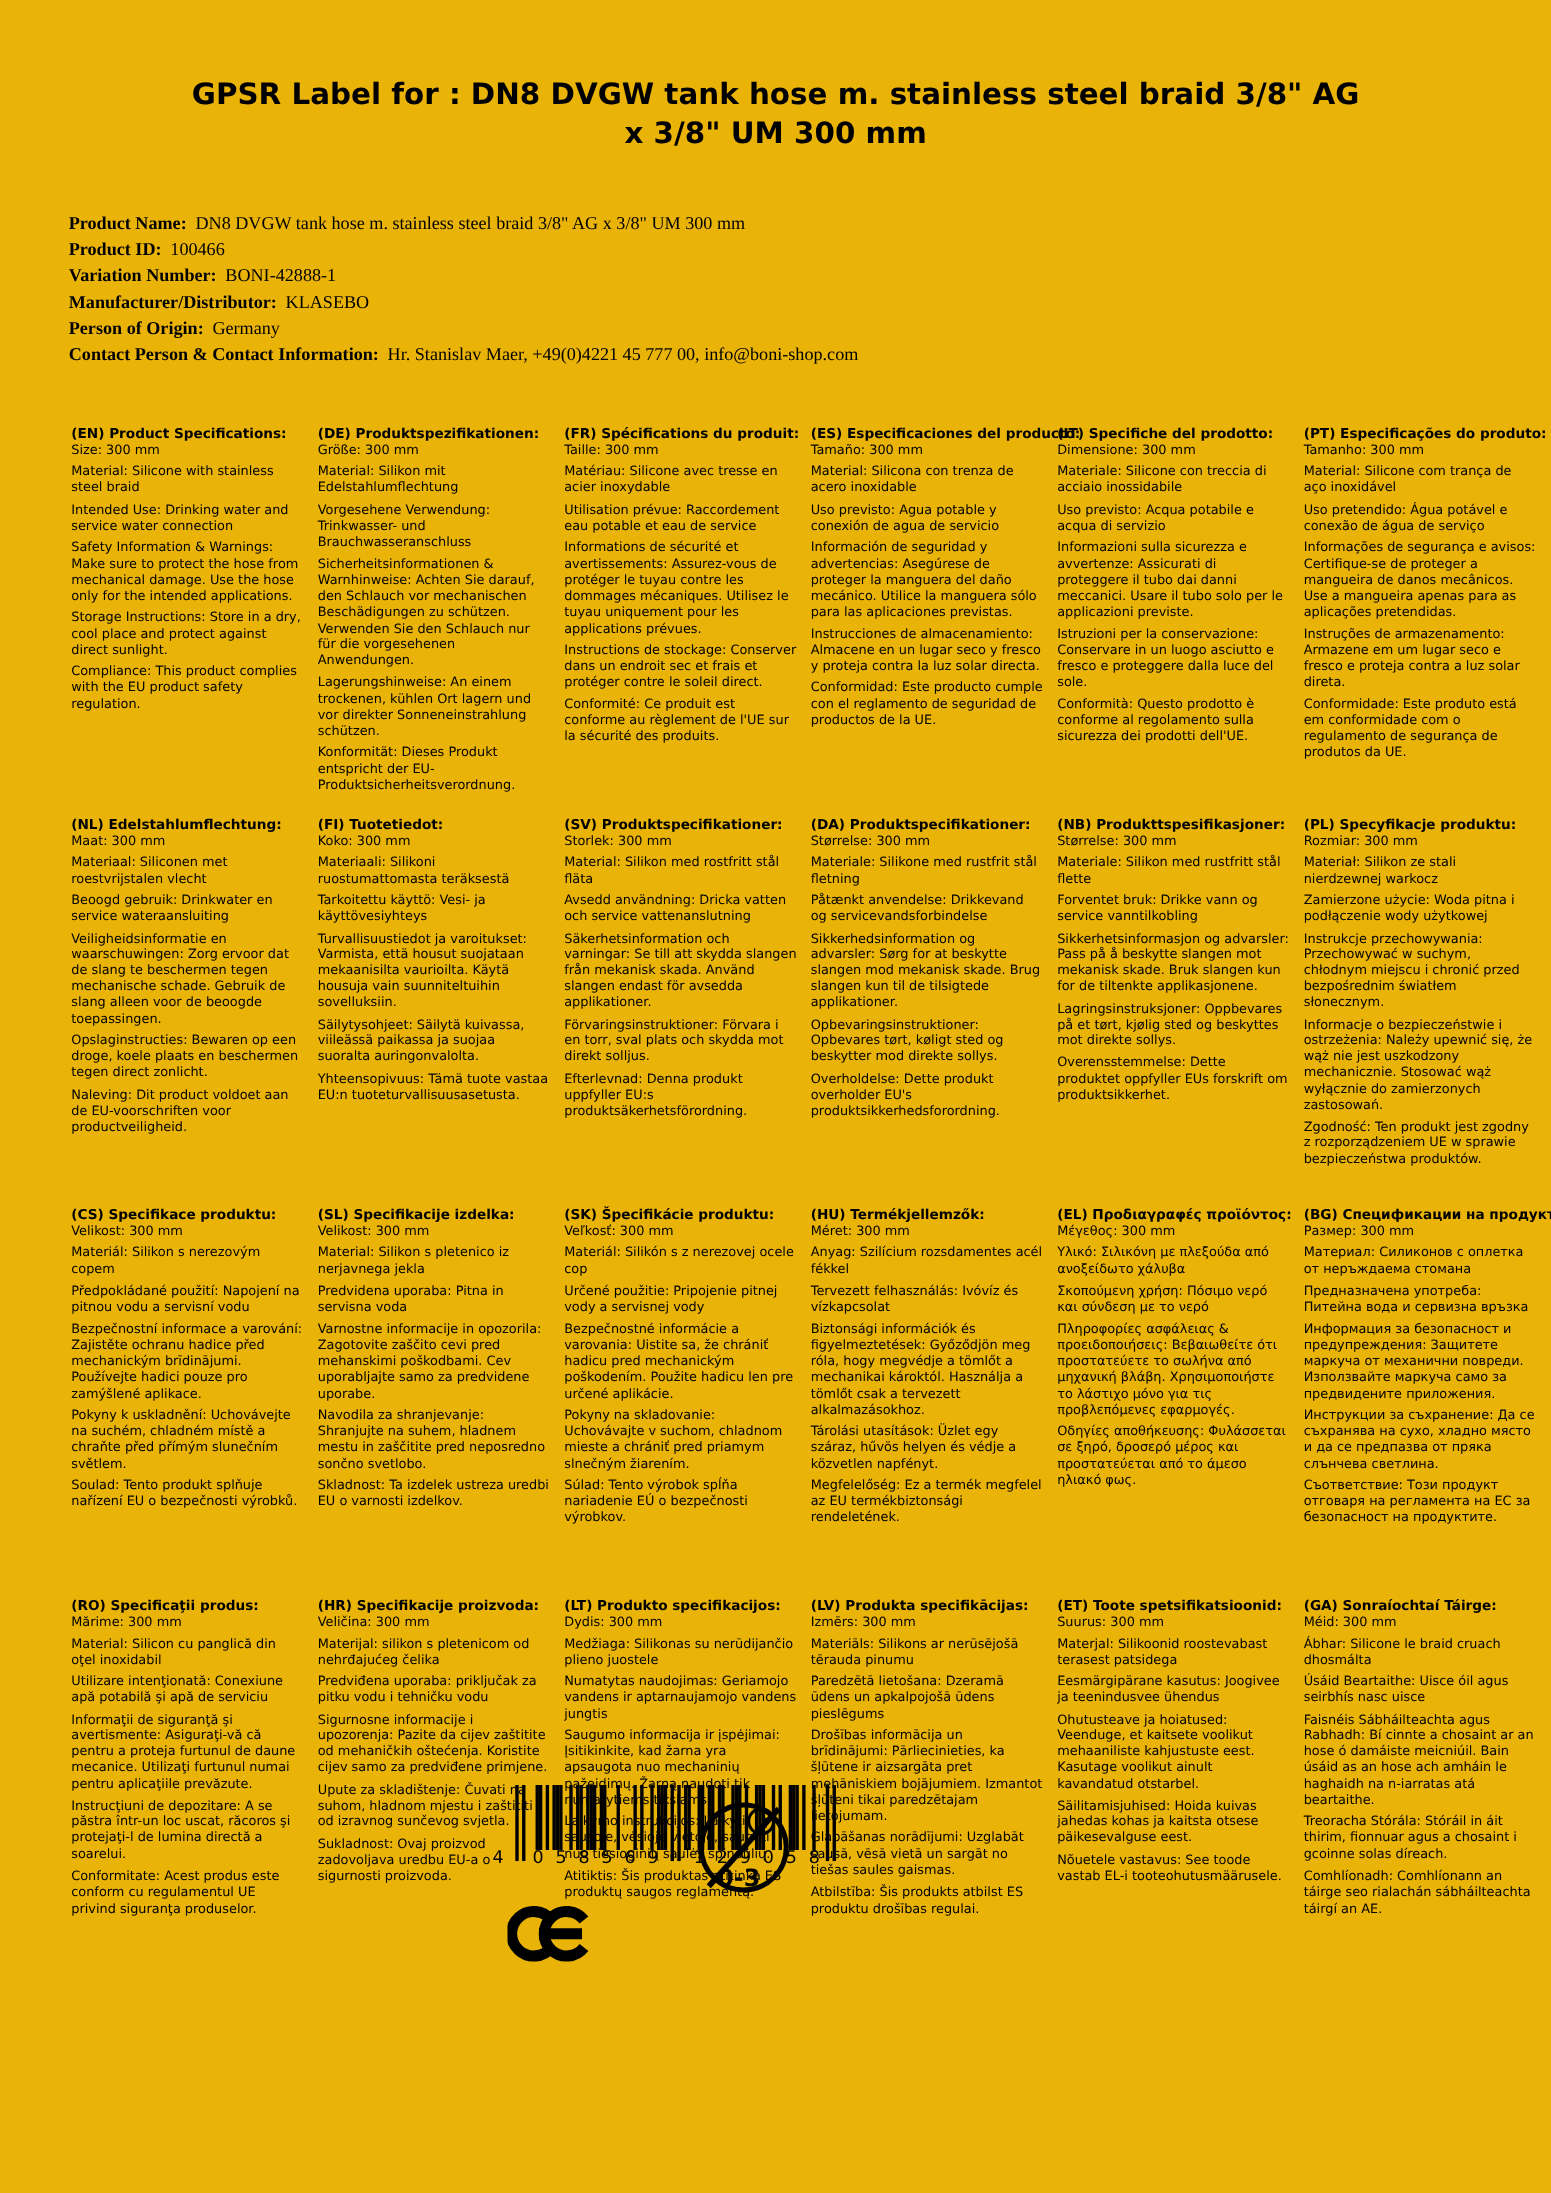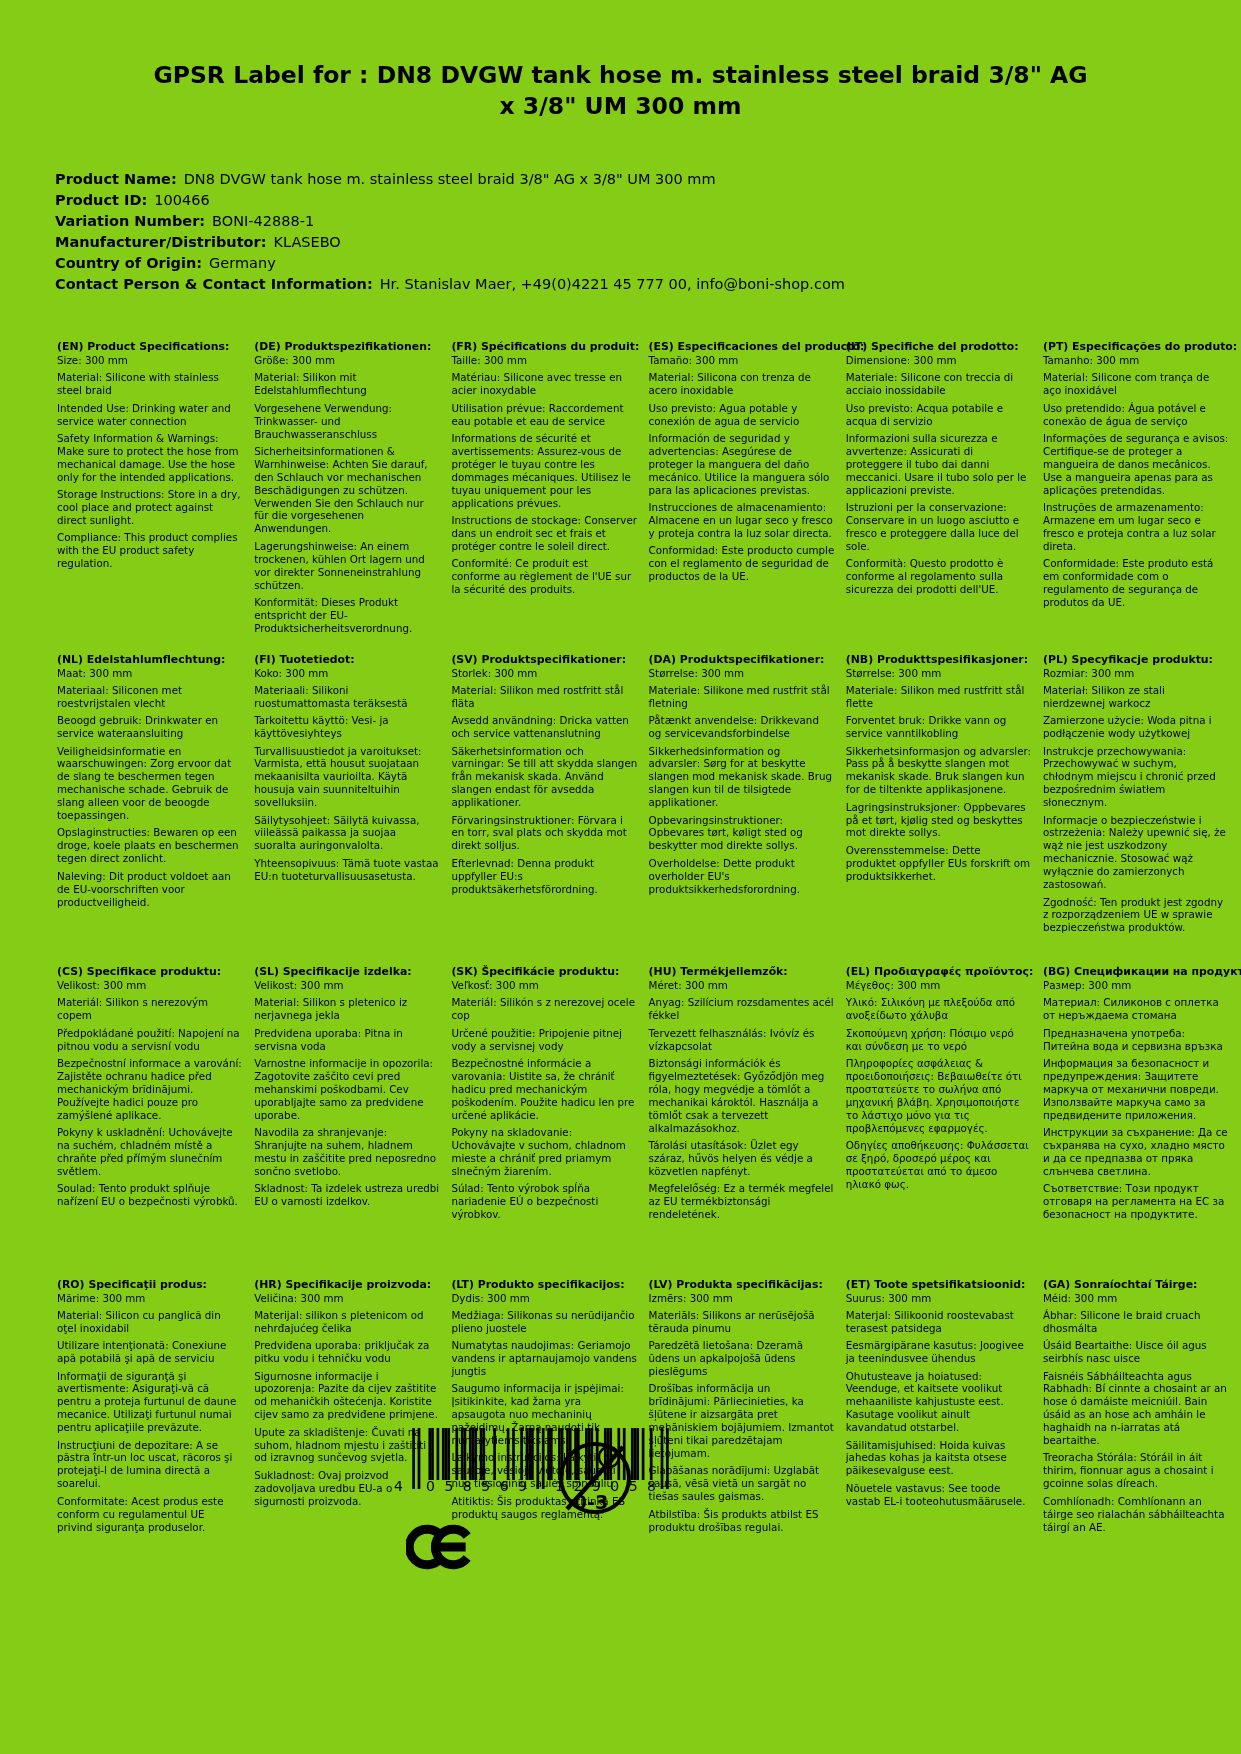--- a/index.html
+++ b/index.html
@@ -1,21 +1,21 @@
 <!DOCTYPE html>
 <html><head>
 <meta charset="utf-8">
 <style>
   html,body{margin:0;padding:0;background:#fff;}
-  .page{position:relative;width:1241px;height:1754px;background:#84cc16;color:#000;
+  .page{position:relative;width:1241px;height:1754px;background:#eab308;color:#000;
         font-family:"DejaVu Sans","Liberation Sans",sans-serif;overflow:hidden;}
   .title{position:absolute;top:60px;left:0;right:0;margin:0 auto;width:940px;
          text-align:center;font-size:23.5px;font-weight:bold;line-height:31px;}
   .product-info{position:absolute;top:169px;left:55px;font-size:14.5px;line-height:21px;}
-  .info-row{white-space:nowrap;}
+  .info-row{white-space:nowrap;font-family:Liberation Serif, serif;}
   .info-label{font-weight:bold;}
   .info-value{margin-left:7px;}
   .spec-grid{position:absolute;top:340px;left:57px;width:1182px;display:grid;
              grid-template-columns:repeat(6,197.2px);grid-auto-rows:312.5px;}
   .spec-block{width:186px;font-size:10.3px;line-height:12.9px;}
   .spec-header{font-size:10.9px;line-height:14px;font-weight:bold;white-space:nowrap;margin:0;}
   .spec-block p{margin:0 0 4.5px 0;}
   .barcode-wrap{position:absolute;top:1428px;left:412px;width:257px;height:70px;}
   .bc-digits{position:absolute;top:49px;left:0;width:257px;height:20px;font-size:14px;}
   .bc-digits span{position:absolute;top:1px;}
@@ -29,21 +29,21 @@
 <body>
 
 <div class="page">
   <h1 class="title">GPSR Label for : DN8 DVGW tank hose m. stainless steel braid 3/8" AG x 3/8" UM 300 mm</h1>
 
   <div class="product-info" id="product-info">
       <div class="info-row"><span class="info-label">Product Name:</span><span class="info-value">DN8 DVGW tank hose m. stainless steel braid 3/8" AG x 3/8" UM 300 mm</span></div>
       <div class="info-row"><span class="info-label">Product ID:</span><span class="info-value">100466</span></div>
       <div class="info-row"><span class="info-label">Variation Number:</span><span class="info-value">BONI-42888-1</span></div>
       <div class="info-row"><span class="info-label">Manufacturer/Distributor:</span><span class="info-value">KLASEBO</span></div>
-      <div class="info-row"><span class="info-label">Country of Origin:</span><span class="info-value">Germany</span></div>
+      <div class="info-row"><span class="info-label">Person of Origin:</span><span class="info-value">Germany</span></div>
       <div class="info-row"><span class="info-label">Contact Person &amp; Contact Information:</span><span class="info-value">Hr. Stanislav Maer, +49(0)4221 45 777 00, info@boni-shop.com</span></div>
     </div>
 
   <div class="spec-grid" id="spec-grid">
       <div class="spec-block">
         <div class="spec-header">(EN) Product Specifications:</div>
         <p class="spec-line">Size: 300 mm</p>
         <p class="spec-line">Material: Silicone with stainless steel braid</p>
         <p class="spec-line">Intended Use: Drinking water and service water connection</p>
         <p class="spec-line">Safety Information &amp; Warnings: Make sure to protect the hose from mechanical damage. Use the hose only for the intended applications.</p>

